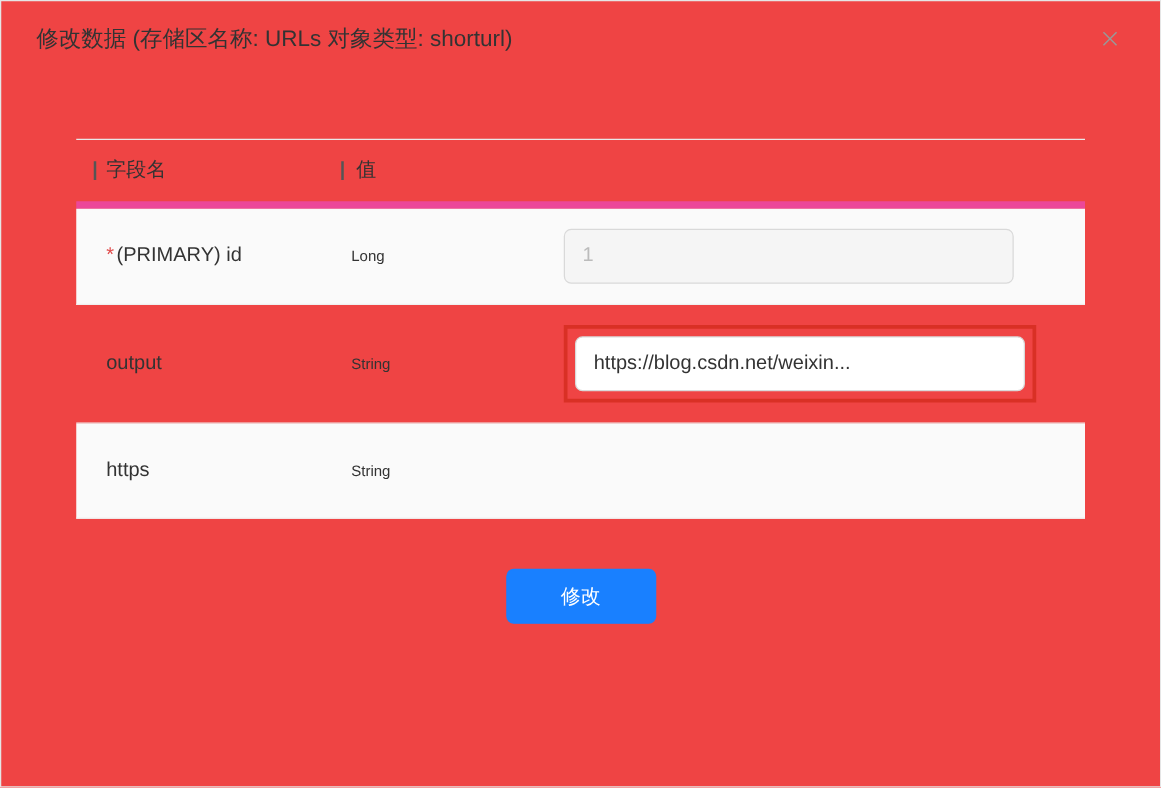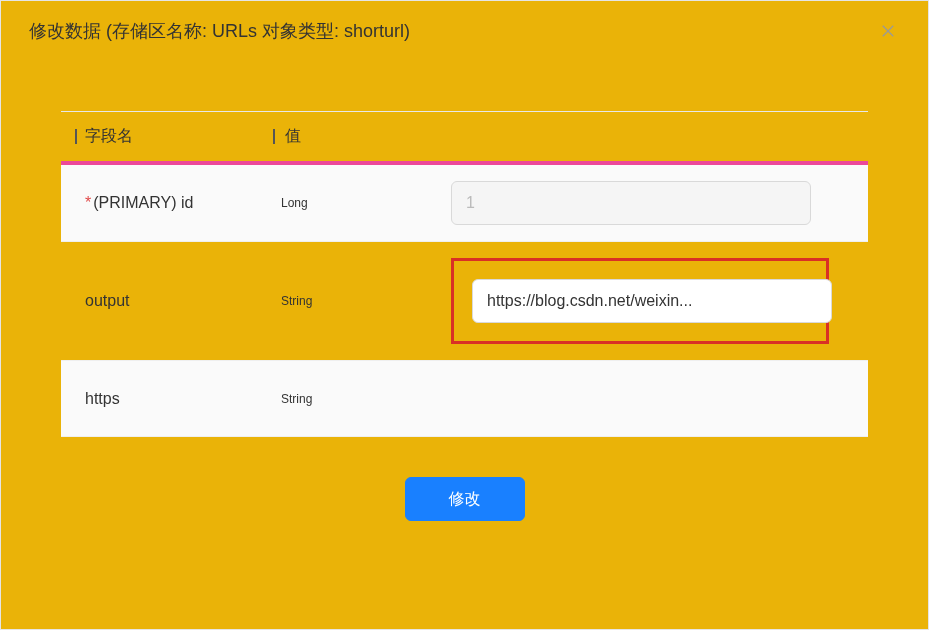--- a/index.html
+++ b/index.html
@@ -10,21 +10,21 @@
     body {
       font-family: -apple-system, BlinkMacSystemFont, "Segoe UI", "PingFang SC", "Microsoft YaHei", sans-serif;
       background: #fff;
       width: 929px;
       height: 630px;
       position: relative;
     }
     .modal {
       width: 100%;
       height: 100%;
-      background: #eab308;
+      background: #ef4444;
       border: 1px solid #e5e5e5;
       position: relative;
     }
     .modal-header {
       padding: 18px 28px;
       display: flex;
       justify-content: space-between;
       align-items: center;
     }
     .modal-title {
@@ -47,21 +47,21 @@
     }
     .modal-body {
       padding: 50px 60px 0 60px;
     }
     .table-container {
       border-top: 1px solid #e8e8e8;
     }
     .table-header {
       display: flex;
       padding: 14px 0;
-      border-bottom: 4px solid #ec4899;
+      border-bottom: 6px solid #ec4899;
     }
     .table-row {
       display: flex;
       align-items: center;
       padding: 16px 0;
       border-bottom: 1px solid #efefef;
       min-height: 76px;
     }
     .table-row.bg-gray {
       background: #fafafa;
@@ -144,21 +144,21 @@
     }
     .highlight-box {
       border: 3px solid #d93025;
       padding: 6px;
       display: inline-block;
       width: 100%;
       max-width: 378px;
     }
     .highlight-box .input-field {
       max-width: 100%;
-      margin: 12px;
+      margin: 0;
     }
     .modal-footer {
       display: flex;
       justify-content: center;
       gap: 8px;
       padding: 40px 0;
     }
     .btn {
       min-width: 120px;
       height: 44px;

